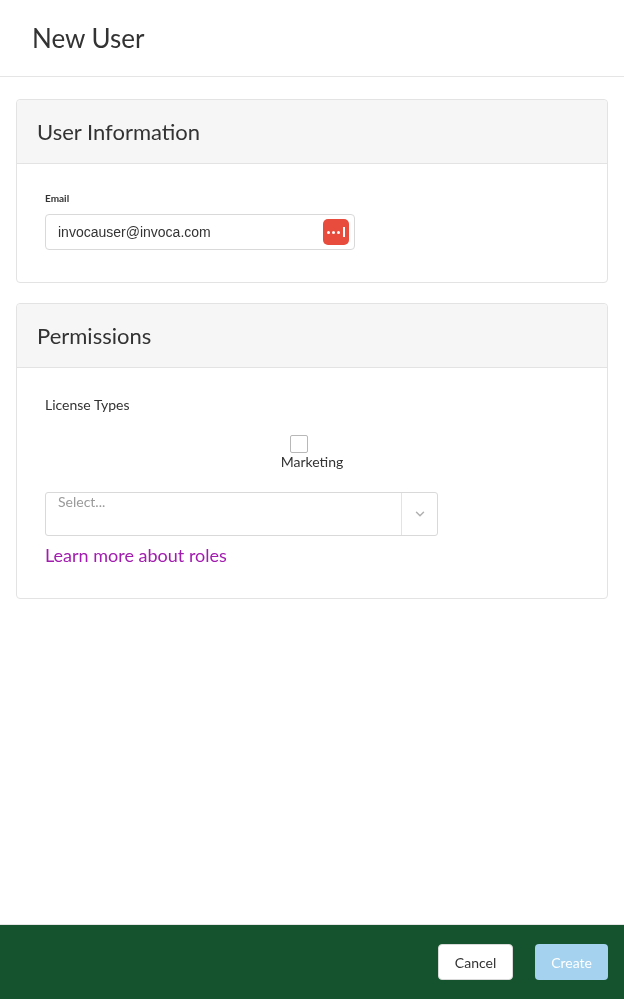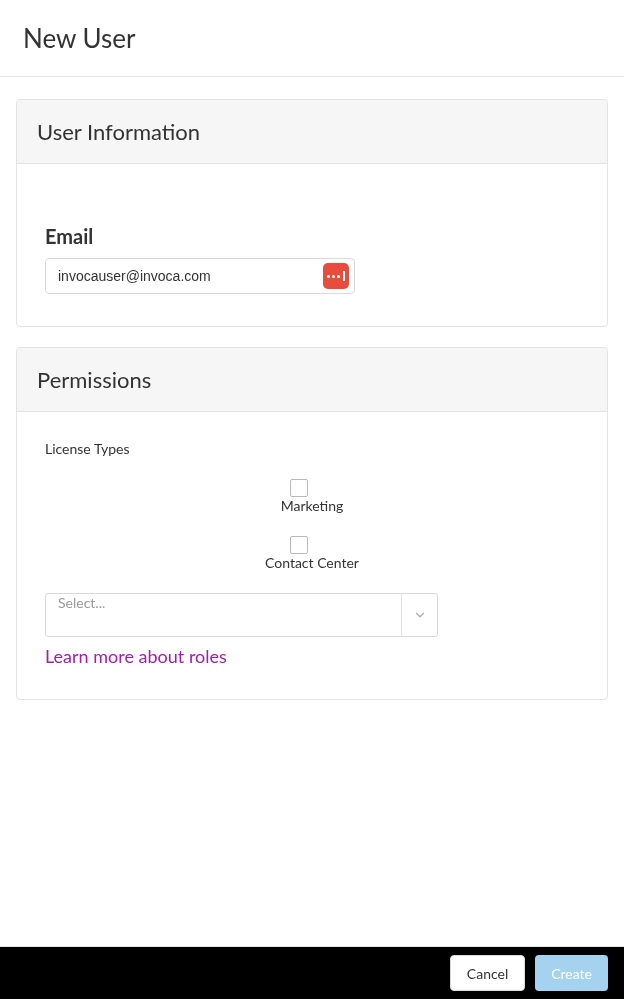--- a/index.html
+++ b/index.html
@@ -9,21 +9,21 @@
     }
     body {
       font-family: -apple-system, BlinkMacSystemFont, "Segoe UI", "Lato", "Helvetica Neue", sans-serif;
       width: 624px;
       height: 999px;
       background: #ffffff;
       color: #333333;
       position: relative;
     }
     .page-header {
-      padding: 22px 16px 22px 23px;
+      padding: 22px 16px 22px 32px;
       border-bottom: 1px solid #e5e5e5;
     }
     .page-header h1 {
       font-size: 26px;
       font-weight: 400;
       color: #333;
     }
     .content {
       padding: 22px 16px 6px 16px;
     }
@@ -42,26 +42,25 @@
     }
     .panel-header h2 {
       font-size: 22px;
       font-weight: 400;
       color: #333;
     }
     .panel-body {
       padding: 28px 28px 32px 28px;
     }
     .form-label {
-      font-size: 20px;
+      font-size: 10px;
       font-weight: 700;
       color: #333;
       display: block;
       margin-bottom: 10px;
-      margin-top: 32px;
     }
     .input-wrap {
       position: relative;
       width: 310px;
     }
     .text-input {
       width: 100%;
       height: 36px;
       border: 1px solid #d9d9d9;
       border-radius: 4px;
@@ -165,25 +164,25 @@
       color: #a21caf;
       text-decoration: none;
       cursor: pointer;
     }
     .footer {
       position: absolute;
       bottom: 0;
       left: 0;
       right: 0;
       border-top: 1px solid #e5e5e5;
-      padding: 8px 16px;
+      padding: 19px 16px;
       display: flex;
       justify-content: flex-end;
-      gap: 10px;
-      background: #000000;
+      gap: 22px;
+      background: #14532d;
     }
     .btn {
       height: 36px;
       padding: 0 16px;
       border-radius: 4px;
       font-size: 14px;
       cursor: pointer;
       border: none;
       font-family: inherit;
     }
@@ -230,24 +229,20 @@
       <h2>Permissions</h2>
     </div>
     <div class="panel-body">
       <div class="section-title">License Types</div>
 
       <div class="checkbox-row">
         <div class="checkbox"></div>
         <span class="checkbox-label">Marketing</span>
       </div>
 
-      <div class="checkbox-row">
-        <div class="checkbox"></div>
-        <span class="checkbox-label">Contact Center</span>
-      </div>
 
 
       <div class="select-wrap">
         <div class="select">
           <div class="select-value">Select...</div>
           <div class="select-arrow">
             <svg viewBox="0 0 24 24" fill="none" stroke="#b0b0b0" stroke-width="2.5" stroke-linecap="round" stroke-linejoin="round">
               <polyline points="6 9 12 15 18 9"></polyline>
             </svg>
           </div>

